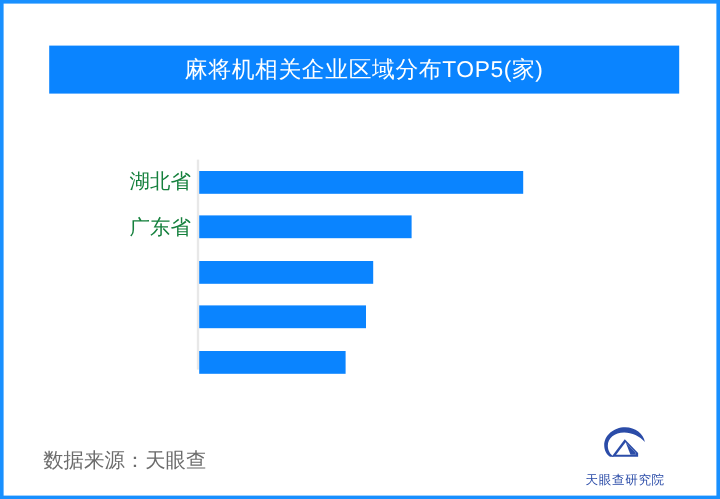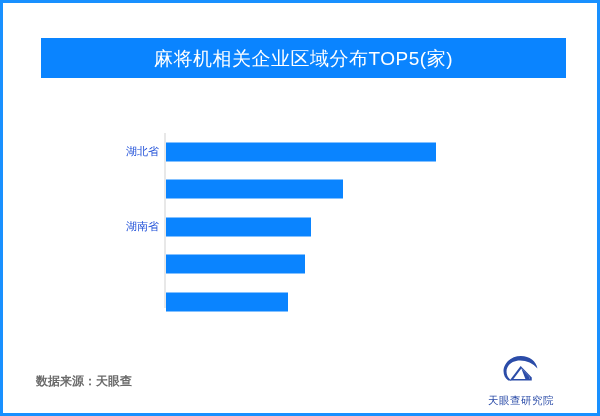--- a/index.html
+++ b/index.html
@@ -72,22 +72,22 @@
     height: 37.5px;
     display: flex;
     align-items: center;
   }
 
   .cat-label {
     position: absolute;
     left: 60px;
     width: 96px;
     text-align: right;
-    font-size: 11px;
-    color: #1d4ed8;
+    font-size: 17px;
+    color: #15803d;
     white-space: nowrap;
     line-height: 1;
   }
 
   .bar-track {
     position: absolute;
     left: 163px;
     height: 19px;
     top: 50%;
     transform: translateY(-50%);
@@ -97,25 +97,24 @@
     height: 19px;
     background: #0a84ff;
     width: 0;
   }
 
   
   .source-note {
     position: absolute;
     left: 33px;
     top: 372px;
-    font-size: 12px;
+    font-size: 17px;
     color: #6b6b6b;
     white-space: nowrap;
     line-height: 1;
-    font-weight: bold;
   }
 
   .brand {
     position: absolute;
     right: 30px;
     top: 352px;
     width: 92px;
     height: 50px;
     display: flex;
     flex-direction: column;
@@ -150,27 +149,27 @@
     <div class="bar-rows">
 
       <div class="bar-row">
         <div class="cat-label">湖北省</div>
         <div class="bar-track">
           <div class="bar" title="湖北省: 270家" style="width: 270px; background: rgb(10, 132, 255);"></div>
         </div>
       </div>
 
       <div class="bar-row">
+        <div class="cat-label">广东省</div>
         <div class="bar-track">
           <div class="bar" title="广东省: 177家" style="width: 177px; background: rgb(10, 132, 255);"></div>
         </div>
       </div>
 
       <div class="bar-row">
-        <div class="cat-label">湖南省</div>
         <div class="bar-track">
           <div class="bar" title="湖南省: 145家" style="width: 145px; background: rgb(10, 132, 255);"></div>
         </div>
       </div>
 
       <div class="bar-row">
         <div class="bar-track">
           <div class="bar" title="江苏省: 139家" style="width: 139px; background: rgb(10, 132, 255);"></div>
         </div>
       </div>

